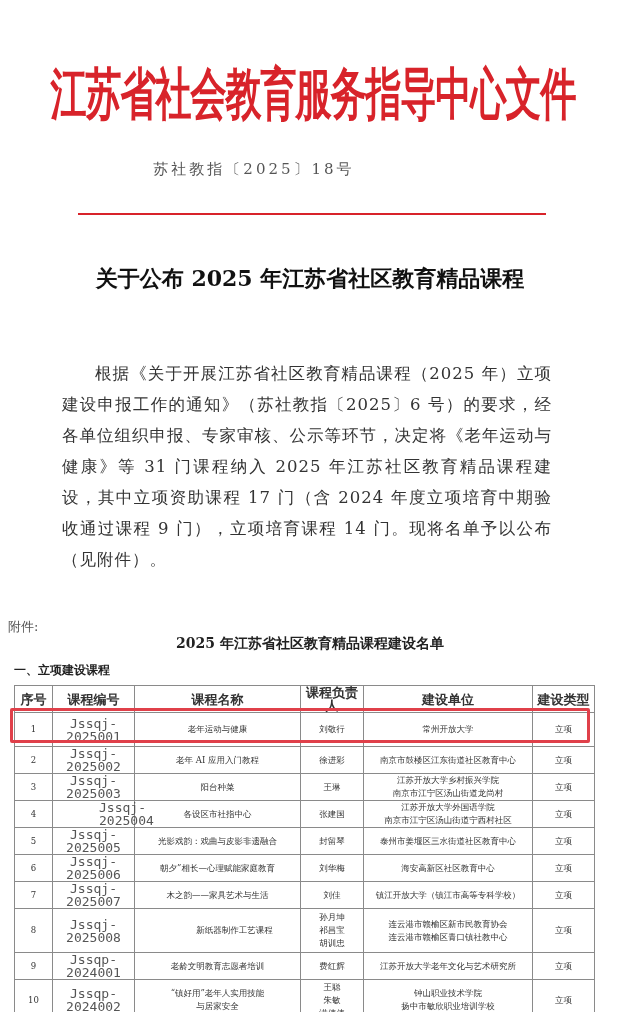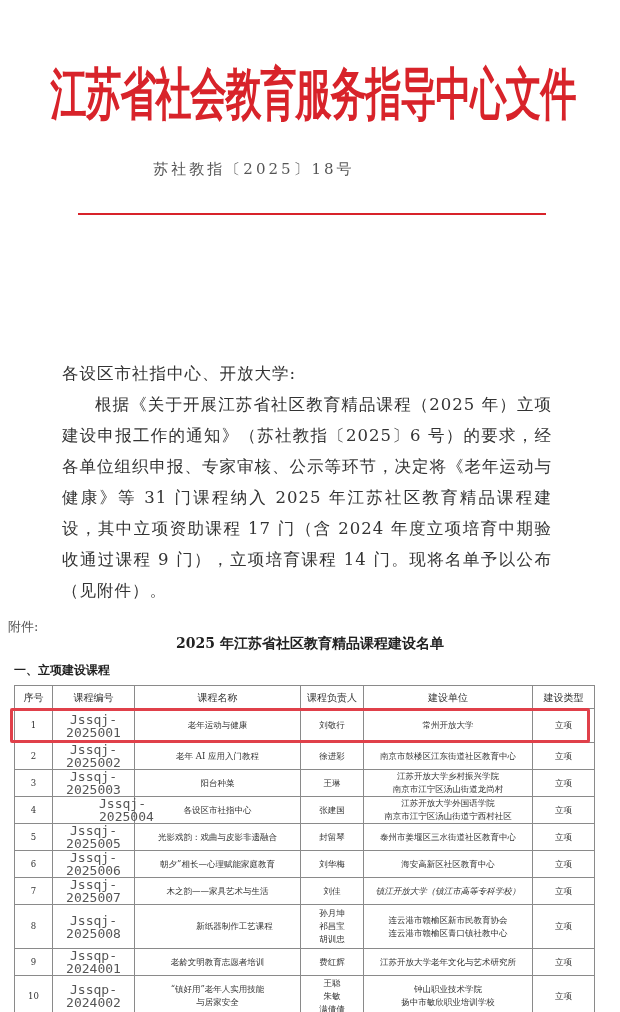--- a/index.html
+++ b/index.html
@@ -45,40 +45,40 @@
   }
 
   table.course-table {
     position: absolute; left: 14px; top: 685px; width: 580px;
     border-collapse: collapse; table-layout: fixed; font-size: 8.5px; color: #333;
   }
   table.course-table th, table.course-table td {
     border: 1px solid #8a8a8a; text-align: center; vertical-align: middle;
     line-height: 13px; padding: 0 2px;
   }
-  table.course-table th { font-weight: normal; height: 23px; font-size: 10px; }
+  table.course-table th { font-weight: bold; height: 23px; font-size: 13px; }
   .mono { font-family: "DejaVu Sans Mono", "Liberation Mono", monospace; font-size: 13px; color: #555; }
 
   .highlight-box {
     position: absolute; left: 10px; top: 708px; width: 580px; height: 35px;
     border: 3px solid #e0404a; border-radius: 2px; pointer-events: none;
   }
 </style>
 </head>
 <body>
 
 <div class="masthead">江苏省社会教育服务指导中心文件</div>
 <div class="doc-number">苏社教指〔2025〕18号</div>
 <div class="red-rule"></div>
 
 <div class="title">
+  <div>关于公布 2025 年江苏省社区教育精品课程</div>
 </div>
 
 <div class="body-text">
-  <p>各设区市社指中心、开放大学:</p>
   <p class="indent">根据《关于开展江苏省社区教育精品课程（2025 年）立项建设申报工作的通知》（苏社教指〔2025〕6 号）的要求，经各单位组织申报、专家审核、公示等环节，决定将《老年运动与健康》等 31 门课程纳入 2025 年江苏社区教育精品课程建设，其中立项资助课程 17 门（含 2024 年度立项培育中期验收通过课程 9 门），立项培育课程 14 门。现将名单予以公布（见附件）。</p>
 </div>
 
 <div class="attachment-label">附件:</div>
 <div class="list-title">2025 年江苏省社区教育精品课程建设名单</div>
 <div class="section-title">一、立项建设课程</div>
 
 <table class="course-table">
   <colgroup>
     <col style="width:38px">
@@ -147,21 +147,21 @@
         <td style="white-space: pre-line; margin-left: 20px;">朝夕”相长—心理赋能家庭教育</td>
         <td style="white-space: pre-line;">刘华梅</td>
         <td style="white-space: pre-line;">海安高新区社区教育中心</td>
         <td style="white-space: pre-line;">立项</td>
       </tr>
       <tr style="height: 23px;">
         <td style="white-space: pre-line;">7</td>
         <td class="mono" style="white-space: pre-line;">Jssqj-2025007</td>
         <td style="white-space: pre-line;">木之韵——家具艺术与生活</td>
         <td style="white-space: pre-line;">刘佳</td>
-        <td style="white-space: pre-line; font-style: italic;">镇江开放大学（镇江市高等专科学校）</td>
+        <td style="white-space: pre-line;">镇江开放大学（镇江市高等专科学校）</td>
         <td style="white-space: pre-line;">立项</td>
       </tr>
       <tr style="height: 44px;">
         <td style="white-space: pre-line;">8</td>
         <td class="mono" style="white-space: pre-line;">Jssqj-2025008</td>
         <td style="white-space: pre-line; padding-left: 36px;">新纸器制作工艺课程</td>
         <td style="white-space: pre-line; font-family: Liberation Serif, serif;">孙月坤
 祁昌宝
 胡训忠</td>
         <td style="white-space: pre-line;">连云港市赣榆区新市民教育协会

